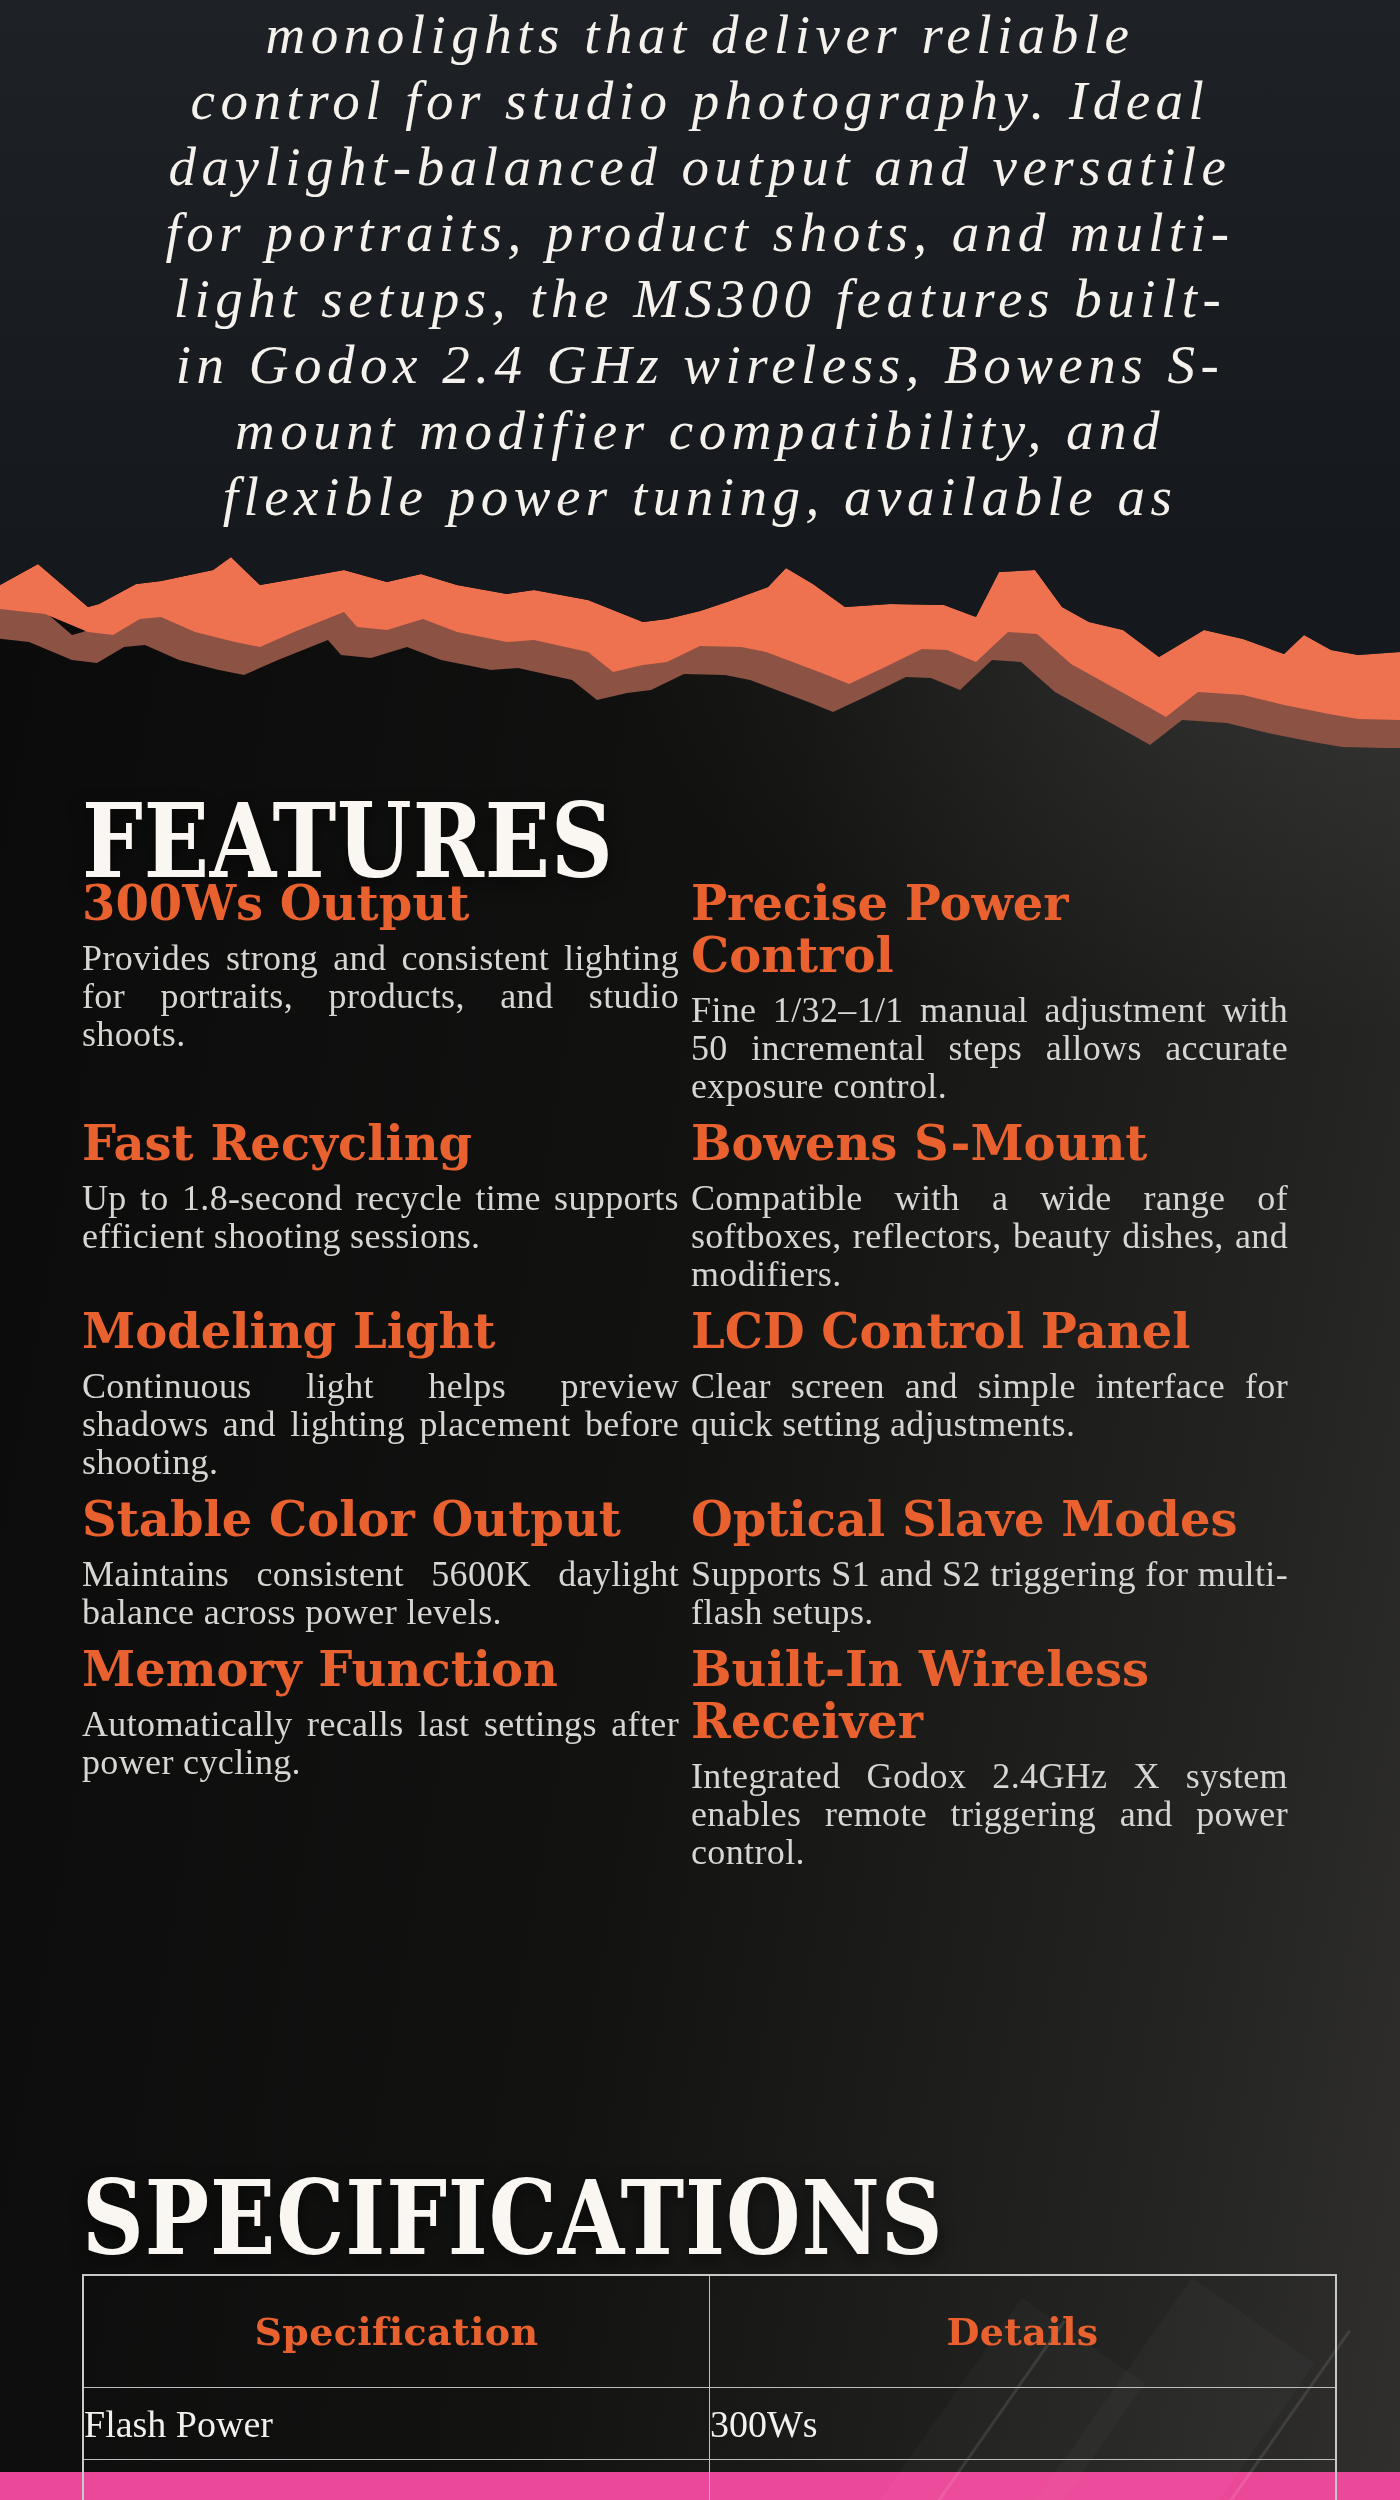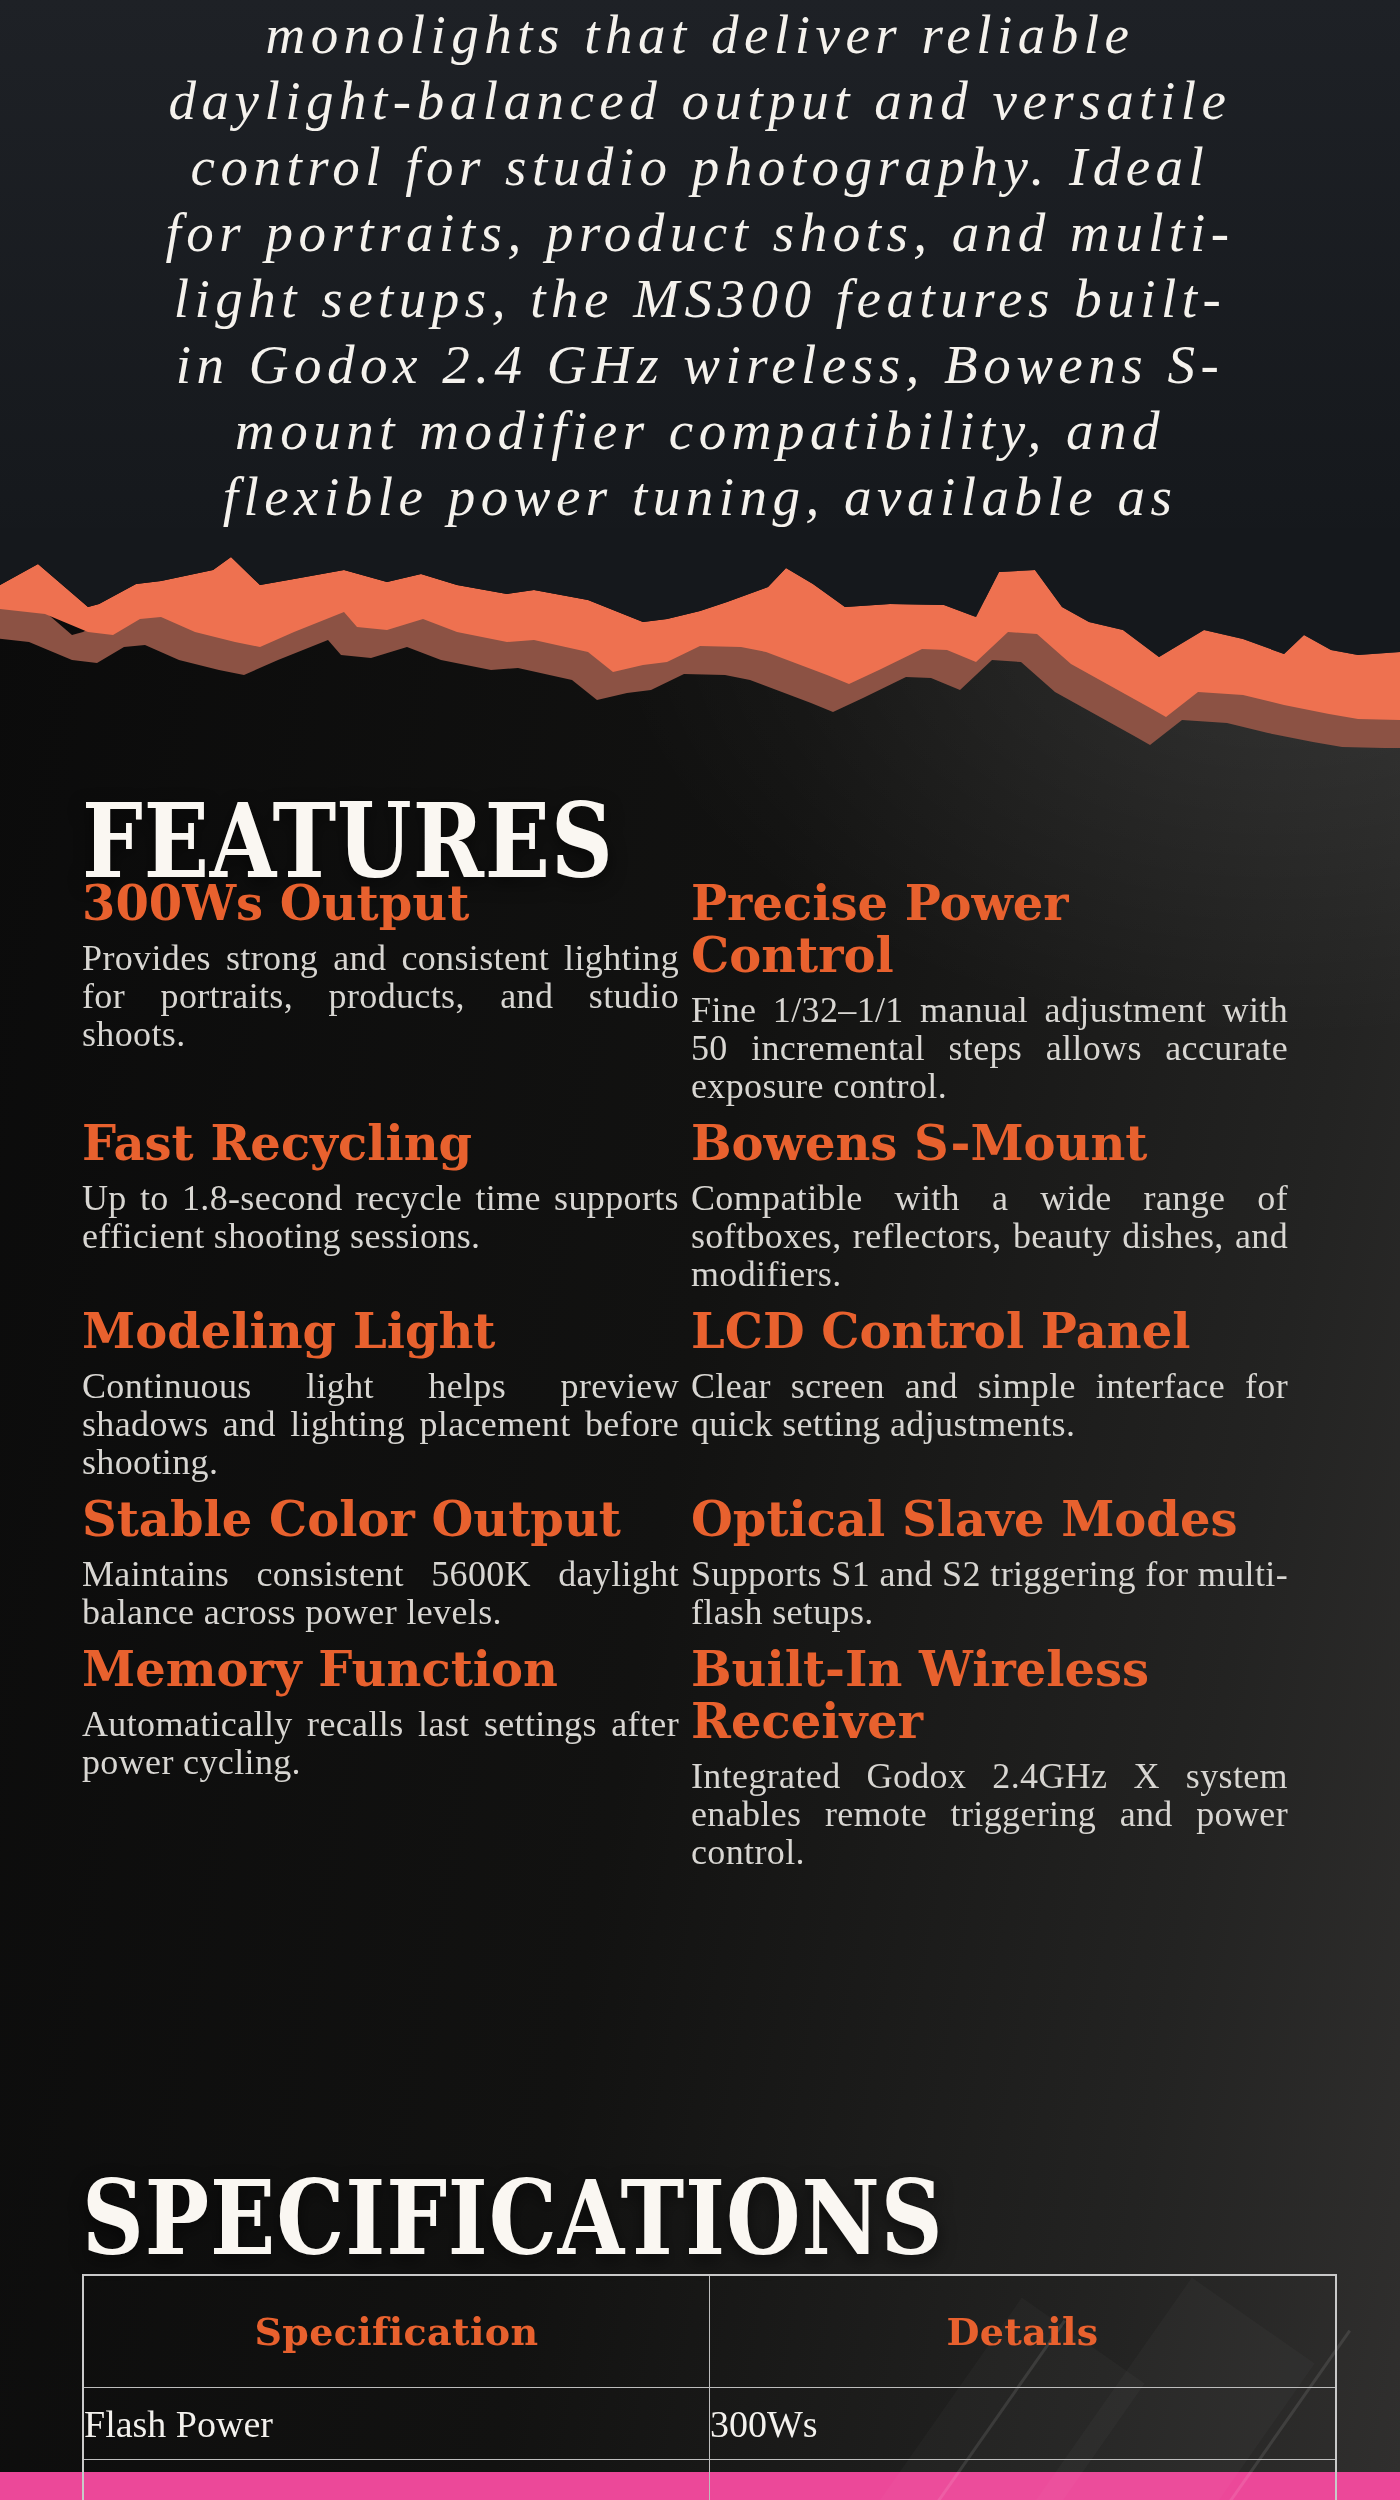--- a/index.html
+++ b/index.html
@@ -95,22 +95,22 @@
   .spec-table tr.stub td{height:80px;border-bottom:none;}
 </style>
 </head>
 <body>
 
 <div class="page">
 
   <section class="intro">
     <div class="intro-text">
       <div>monolights that deliver reliable</div>
+      <div>control for studio photography. Ideal</div>
       <div>daylight-balanced output and versatile</div>
-      <div>control for studio photography. Ideal</div>
       <div>for portraits, product shots, and multi-</div>
       <div>light setups, the MS300 features built-</div>
       <div>in Godox 2.4 GHz wireless, Bowens S-</div>
       <div>mount modifier compatibility, and</div>
       <div>flexible power tuning, available as</div>
       <div>complete 2- and 3-light kits.</div>
     </div>
   </section>
 
   <section class="lower">

